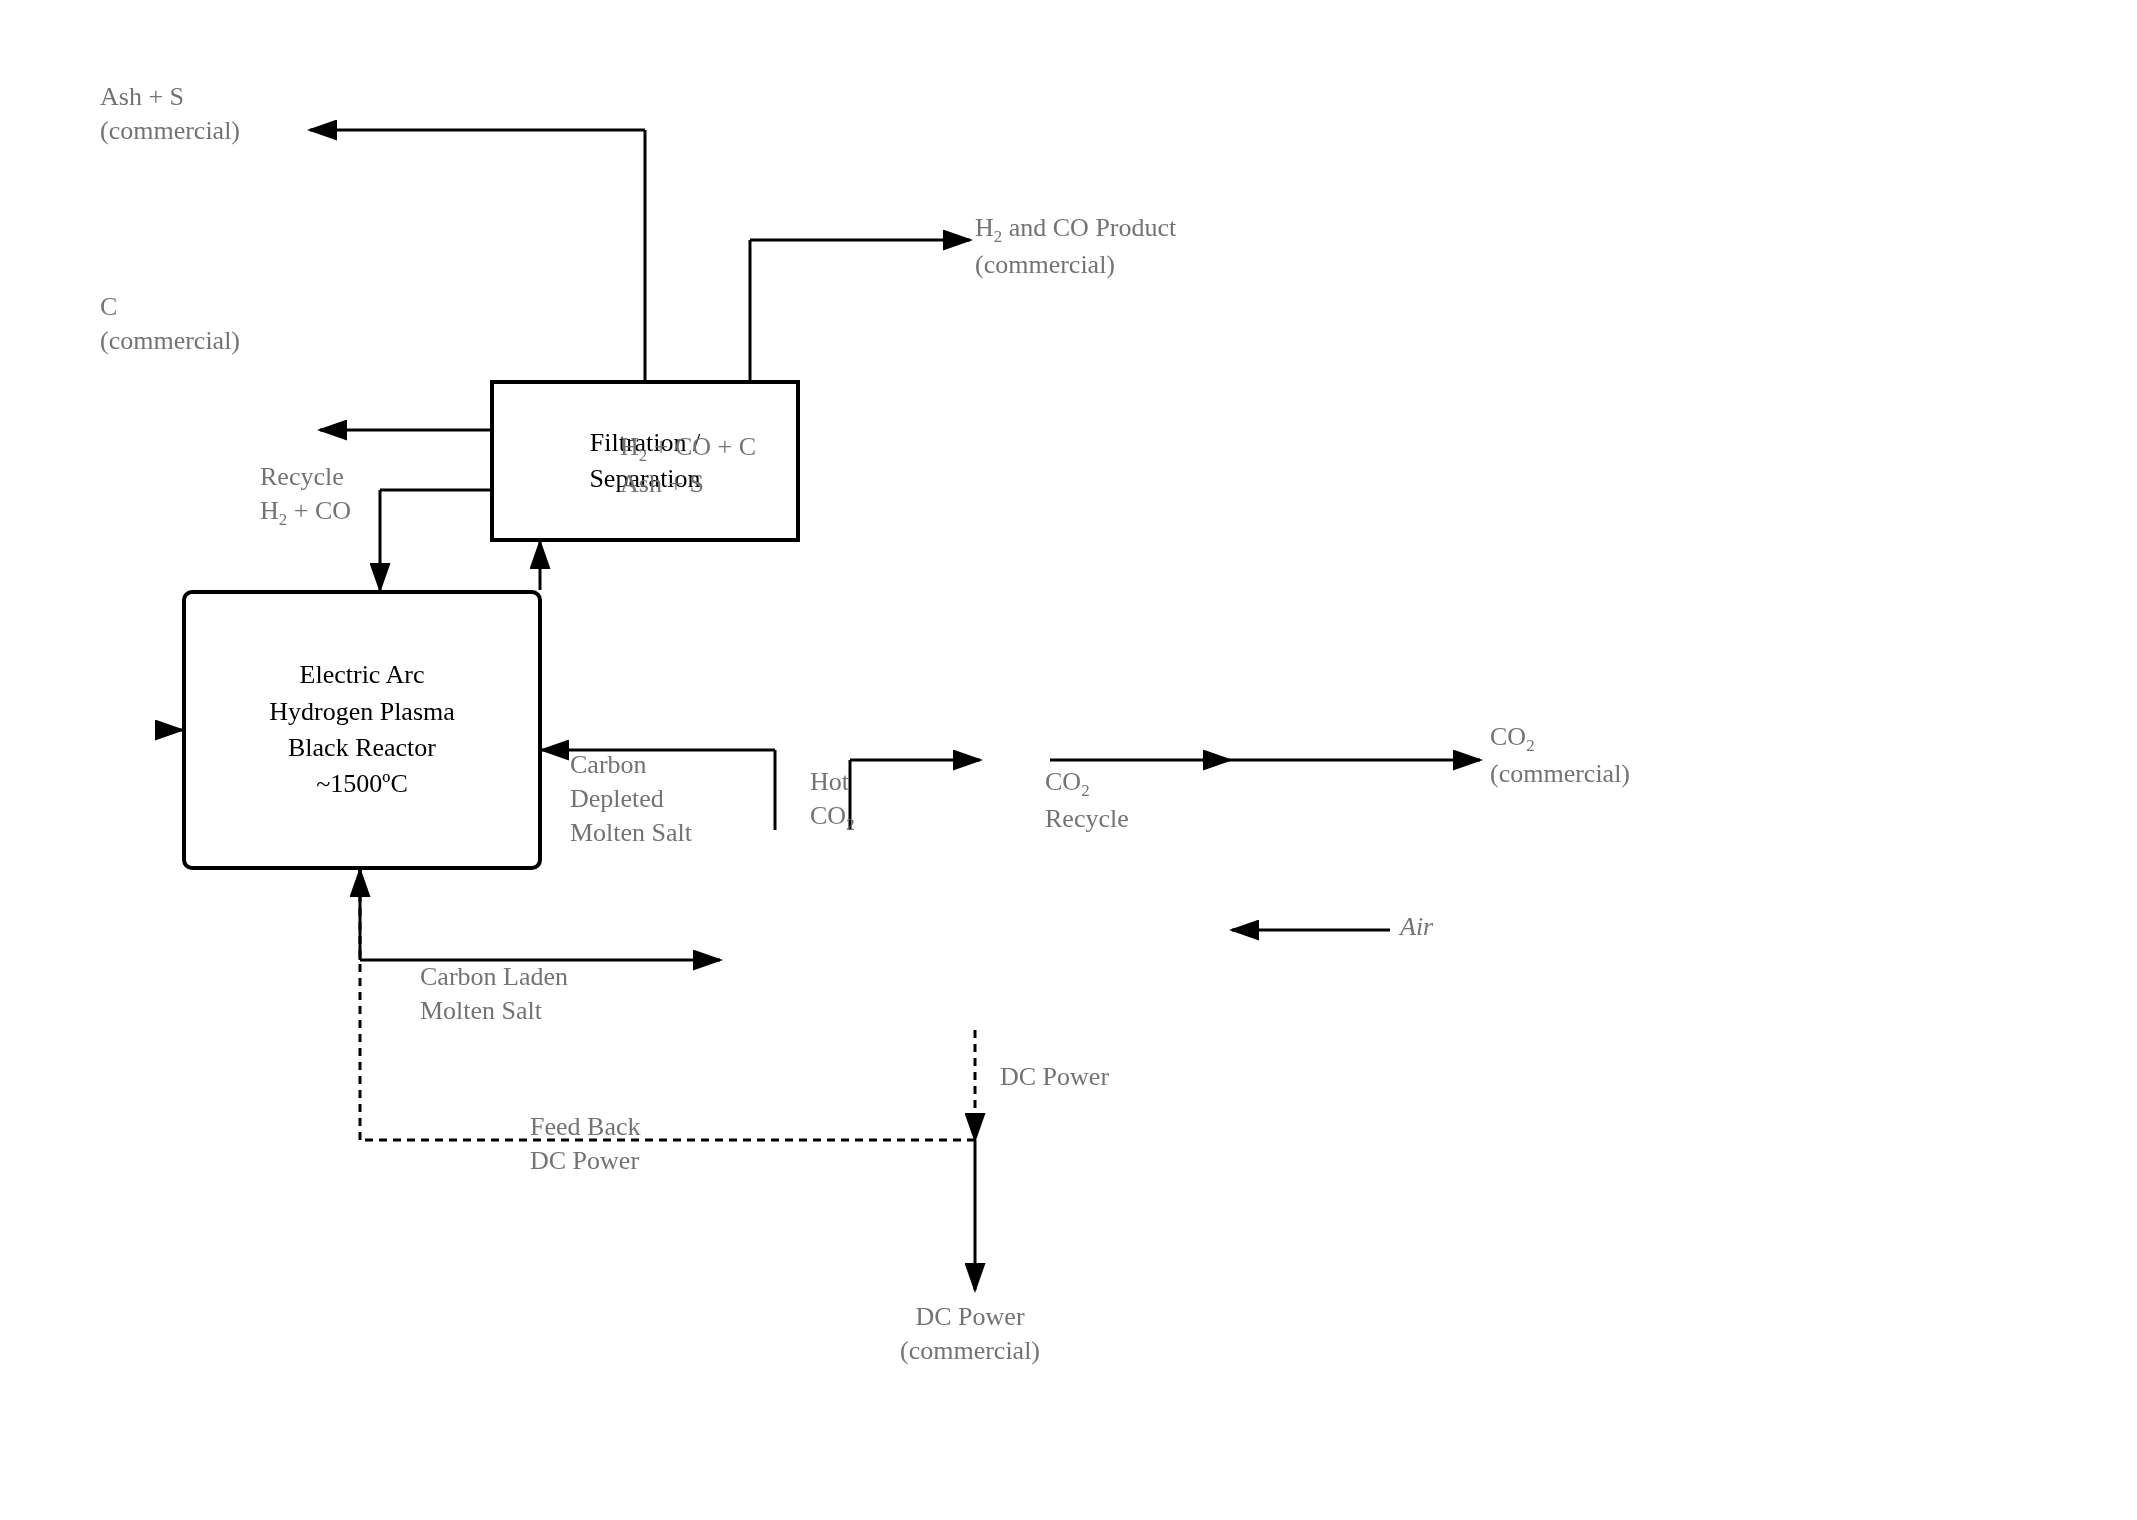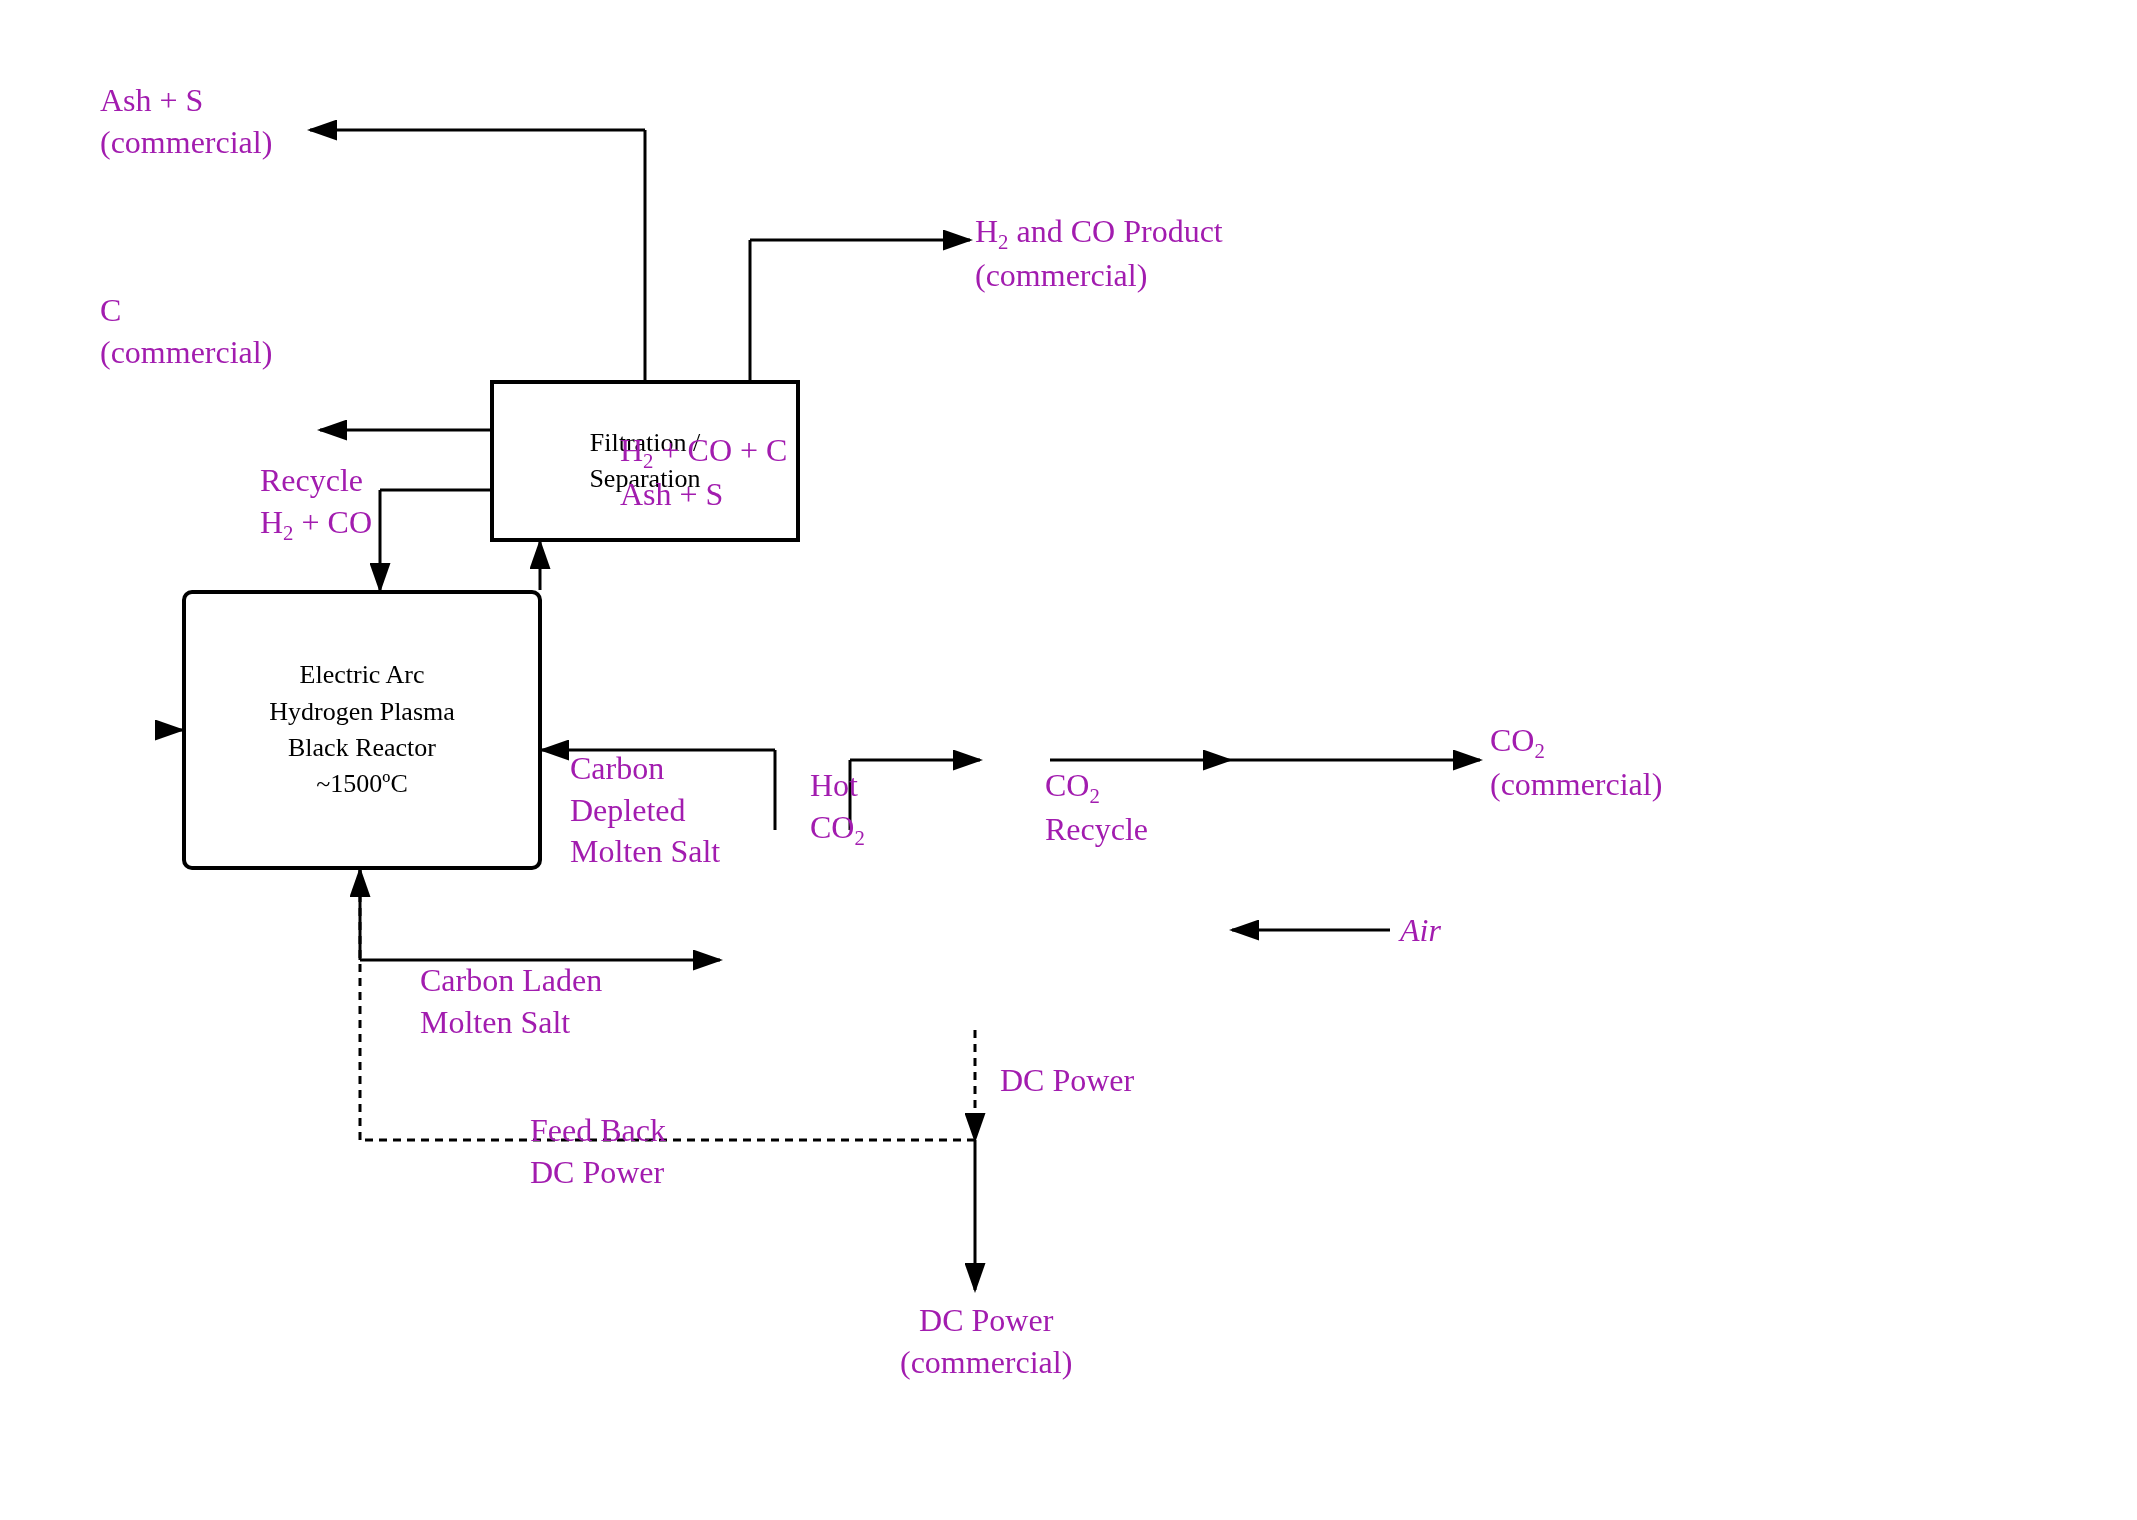--- a/index.html
+++ b/index.html
@@ -11,22 +11,22 @@
       overflow: hidden;
       position: relative;
     }
     .diagram {
       position: relative;
       width: 2137px;
       height: 1520px;
     }
     .label {
       position: absolute;
-      font-size: 32px;
-      color: #a21caf;
+      font-size: 26px;
+      color: #737373;
       white-space: nowrap;
       line-height: 1.3;
     }
     .label-center { text-align: center; }
     .box {
       position: absolute;
       border: 4px solid #000;
       background: #fff;
       display: flex;
       align-items: center;

